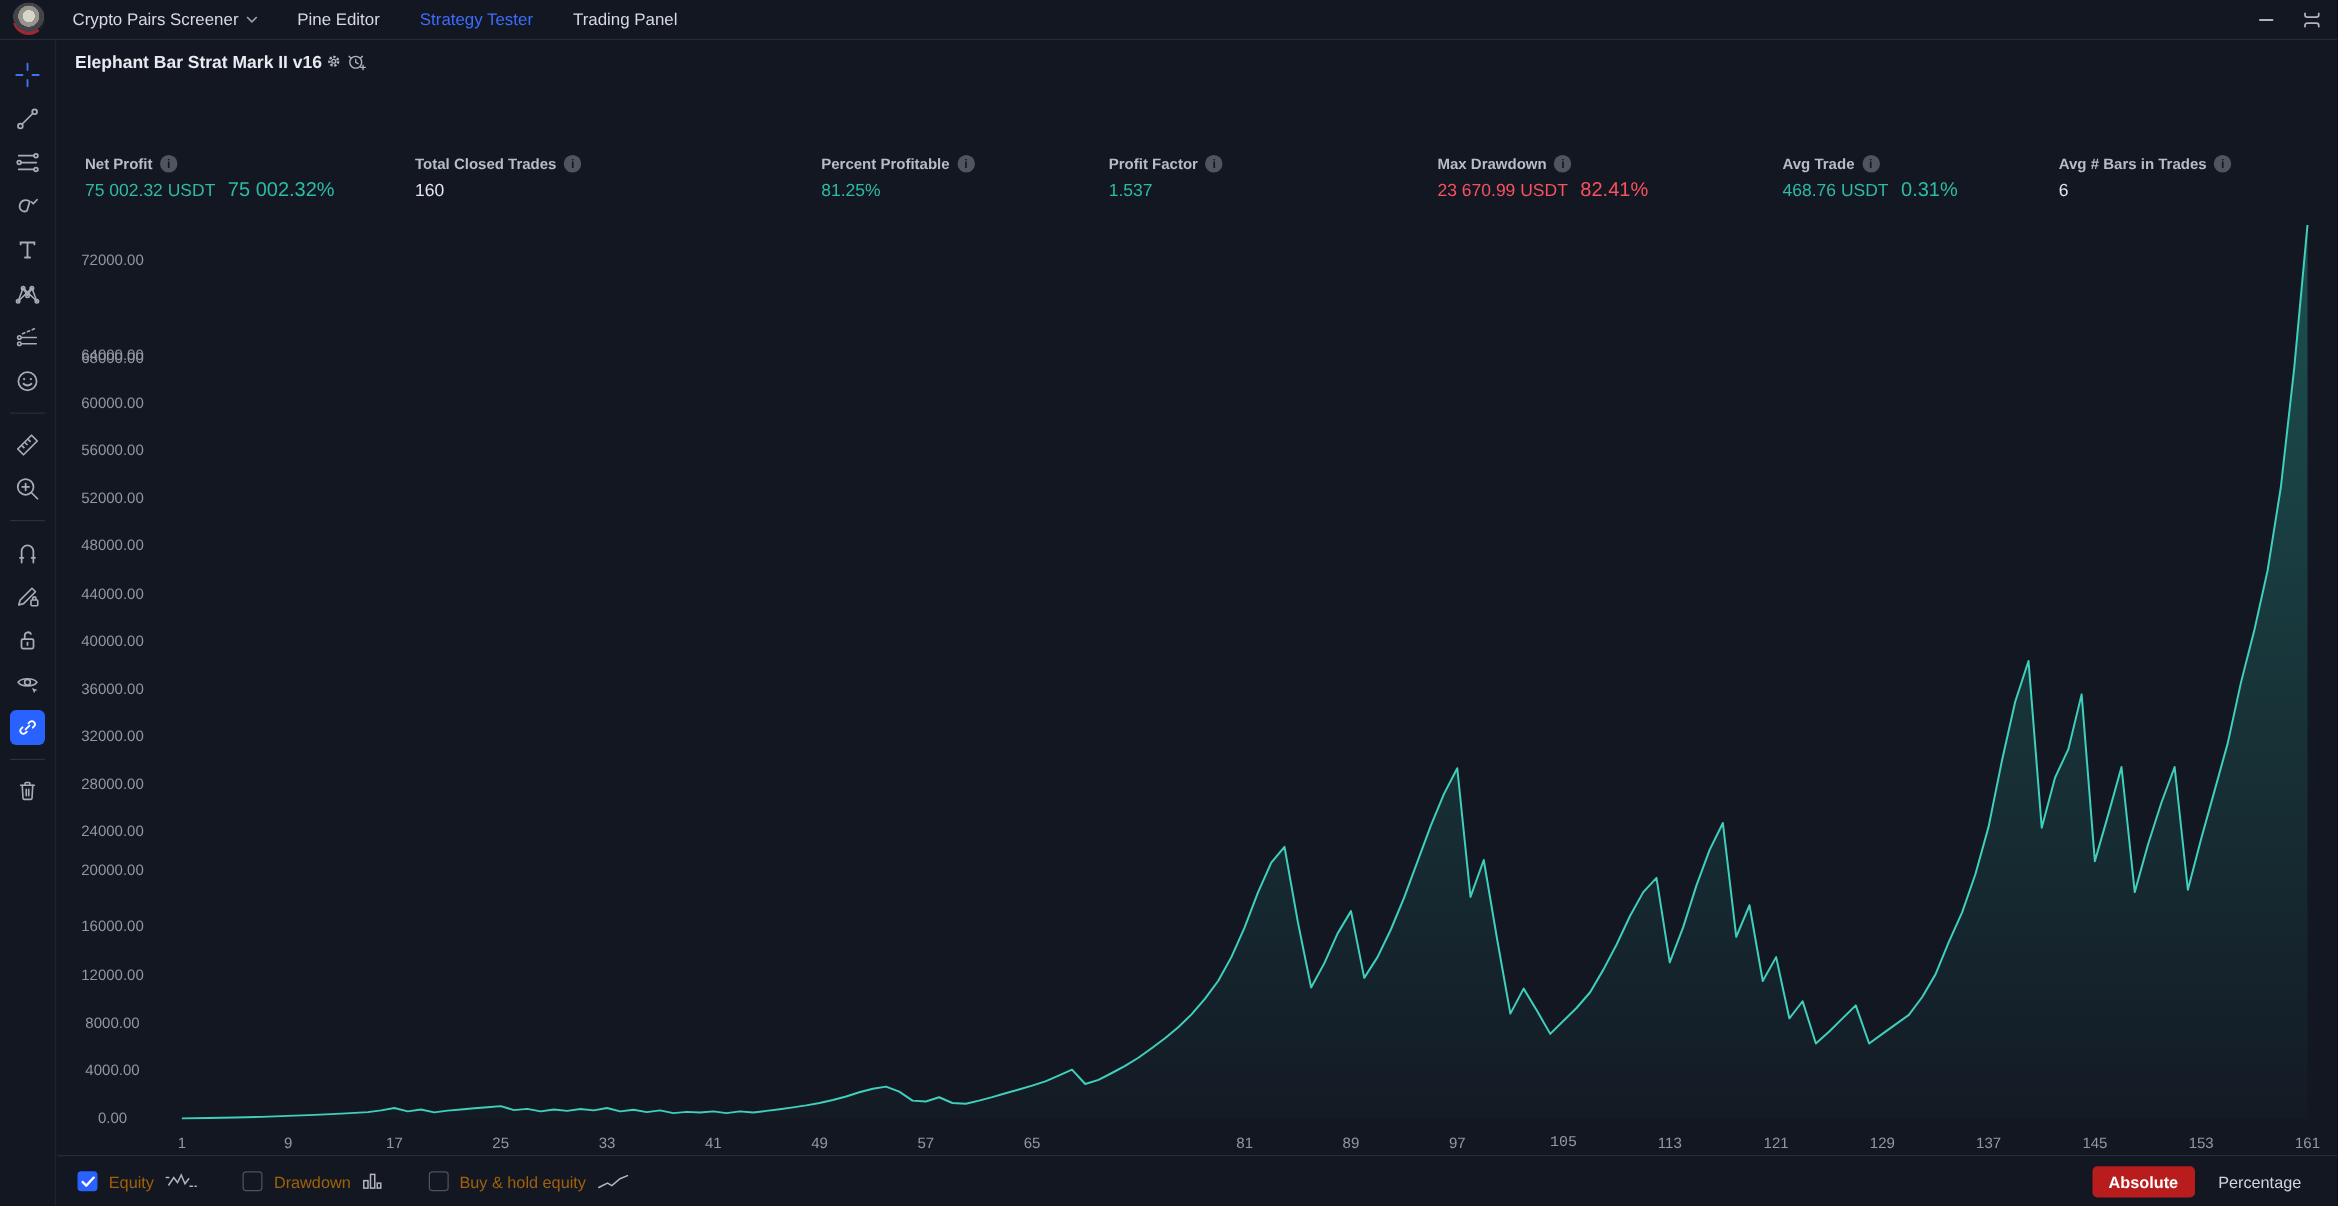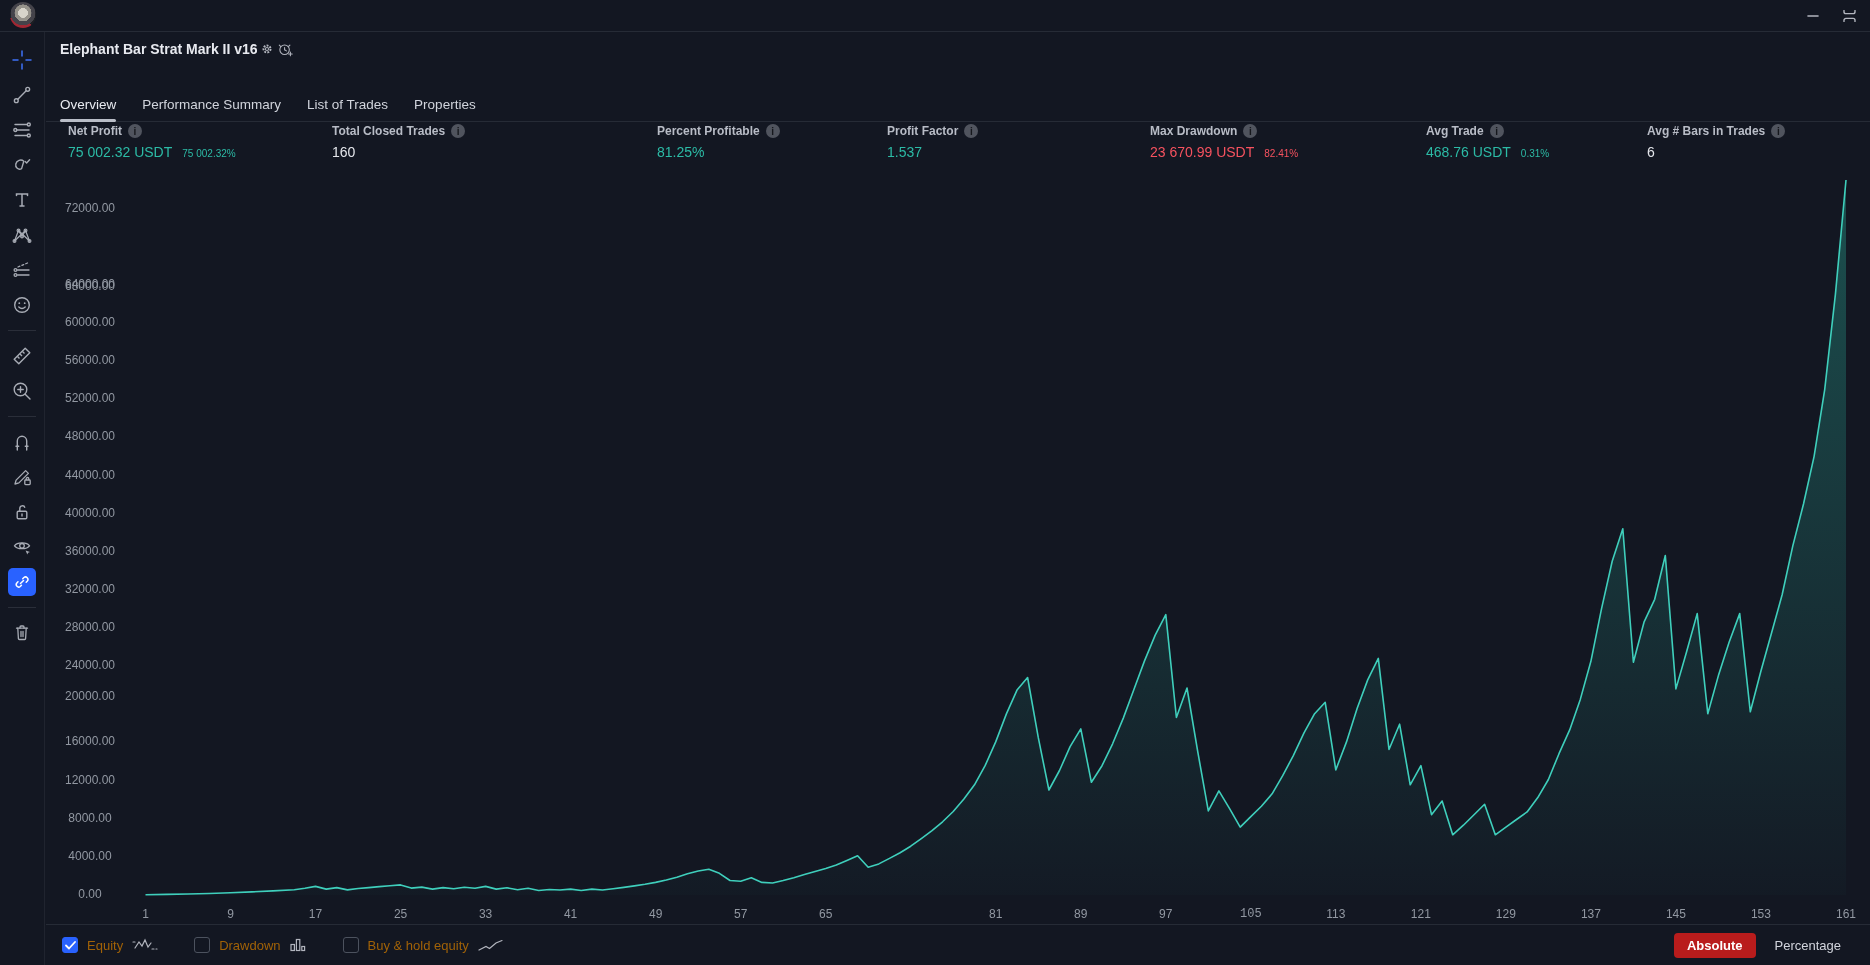--- a/index.html
+++ b/index.html
@@ -35,21 +35,21 @@
         display:flex;gap:26px;padding-left:14px;font-size:13.5px;align-items:center;}
   .tab{position:relative;height:100%;display:flex;align-items:center;color:#d1d4dc;cursor:pointer;white-space:nowrap;}
   .tab.active{color:#e8eaf0;}
   .tab.active::after{content:"";position:absolute;left:0;right:0;bottom:-1px;height:3px;background:#b9bdc7;border-radius:2px;}
   
   .stat{position:absolute;top:92px;}
   .stat-label-row{display:flex;gap:6px;align-items:center;font-size:12px;font-weight:bold;color:#b8bcc6;white-space:nowrap;}
   .info-icon{width:14px;height:14px;border-radius:50%;background:#50545e;color:#15171c;font-size:10px;
              font-weight:bold;display:flex;align-items:center;justify-content:center;cursor:pointer;}
   .stat-values{margin-top:6px;font-size:14px;display:flex;gap:10px;align-items:baseline;white-space:nowrap;}
-  .stat-sub{font-size:10px;}
+  .stat-sub{font-size:16px;}
   
   #chart-svg{position:absolute;left:0;top:120px;width:1824px;height:773px;display:block;}
   .ytick{position:absolute;left:0;width:88px;text-align:center;font-size:12px;color:#9298a2;white-space:nowrap;}
   .xtick{position:absolute;top:875px;transform:translateX(-50%);font-size:12px;color:#9298a2;white-space:nowrap;}
   
   #footer{position:absolute;left:0;right:0;bottom:0;height:41px;border-top:1px solid #262b36;
           display:flex;align-items:center;padding:0 16px;gap:36px;box-sizing:border-box;background:#131722;}
   .toggle{display:flex;align-items:center;gap:9px;font-size:13px;color:#a16207;cursor:pointer;white-space:nowrap;}
   .cb{width:16px;height:16px;border-radius:3px;border:1px solid #4c525e;box-sizing:border-box;
       display:flex;align-items:center;justify-content:center;background:transparent;}
@@ -59,20 +59,39 @@
   .mode-opt{padding:5px 13px;border-radius:4px;color:#d1d4dc;cursor:pointer;}
   .mode-opt.selected{background:#b91c1c;color:#ffffff;font-weight:bold;}
 </style>
 </head>
 <body>
 
 <div id="root">
 
   <div id="header">
     <div id="avatar"></div>
+    <div id="nav">
+        <div class="nav-item">
+          <span>Crypto Pairs Screener</span>
+          <span class="caret">
+            <svg width="9" height="6" viewBox="0 0 9 6" fill="none" stroke="currentColor" stroke-width="1.4" stroke-linecap="round">
+              <path d="M1 1 l3.5 3.5 L8 1"></path>
+            </svg>
+          </span>
+        </div>
+        <div class="nav-item">
+          <span>Pine Editor</span>
+        </div>
+        <div class="nav-item active">
+          <span>Strategy Tester</span>
+        </div>
+        <div class="nav-item">
+          <span>Trading Panel</span>
+        </div>
+      </div>
     <div id="win-controls">
       <span class="win-btn">
         <svg width="12" height="2" viewBox="0 0 12 2">
             <path d="M1 1 H11" stroke="currentColor" stroke-width="1.6" stroke-linecap="round"></path>
           </svg>
       </span>
       <span class="win-btn">
         <svg width="13" height="12" viewBox="0 0 13 12" fill="none" stroke="currentColor" stroke-width="1.4" stroke-linecap="round">
           <path d="M1 0.5 v1.2 a1.9 1.9 0 0 0 1.9 1.9 h7.2 a1.9 1.9 0 0 0 1.9 -1.9 V0.5"></path>
           <path d="M1 11.5 v-1.2 a1.9 1.9 0 0 1 1.9 -1.9 h7.2 a1.9 1.9 0 0 1 1.9 1.9 v1.2"></path>
@@ -212,34 +231,20 @@
       <span class="strat-icon">
         <svg width="18" height="18" viewBox="0 0 22 22" fill="none" stroke="currentColor" stroke-width="1.3" stroke-linecap="round">
           <circle cx="10.5" cy="12" r="5.8"></circle>
             <path d="M10.5 9.2 V12 l2.3 1.3"></path>
             <path d="M5.6 7.8 L4 6.2 M15.4 7.8 L17 6.2"></path>
             <path d="M17.6 14.8 v4.4 M15.4 17 h4.4"></path>
           </svg>
       </span>
     </div>
 
-    <div id="tabs">
-        <div class="tab active">
-          <span>Overview</span>
-        </div>
-        <div class="tab">
-          <span>Performance Summary</span>
-        </div>
-        <div class="tab">
-          <span>List of Trades</span>
-        </div>
-        <div class="tab">
-          <span>Properties</span>
-        </div>
-      </div>
     <div id="stats">
         <div class="stat" style="left: 22px;">
           <div class="stat-label-row">
             <span>Net Profit</span>
             <span class="info-icon">i</span>
           </div>
           <div class="stat-values">
             <span class="stat-value" style="color: rgb(44, 187, 166);">75 002.32 USDT</span>
             <span class="stat-sub" style="color: rgb(44, 187, 166);">75 002.32%</span>
           </div>

